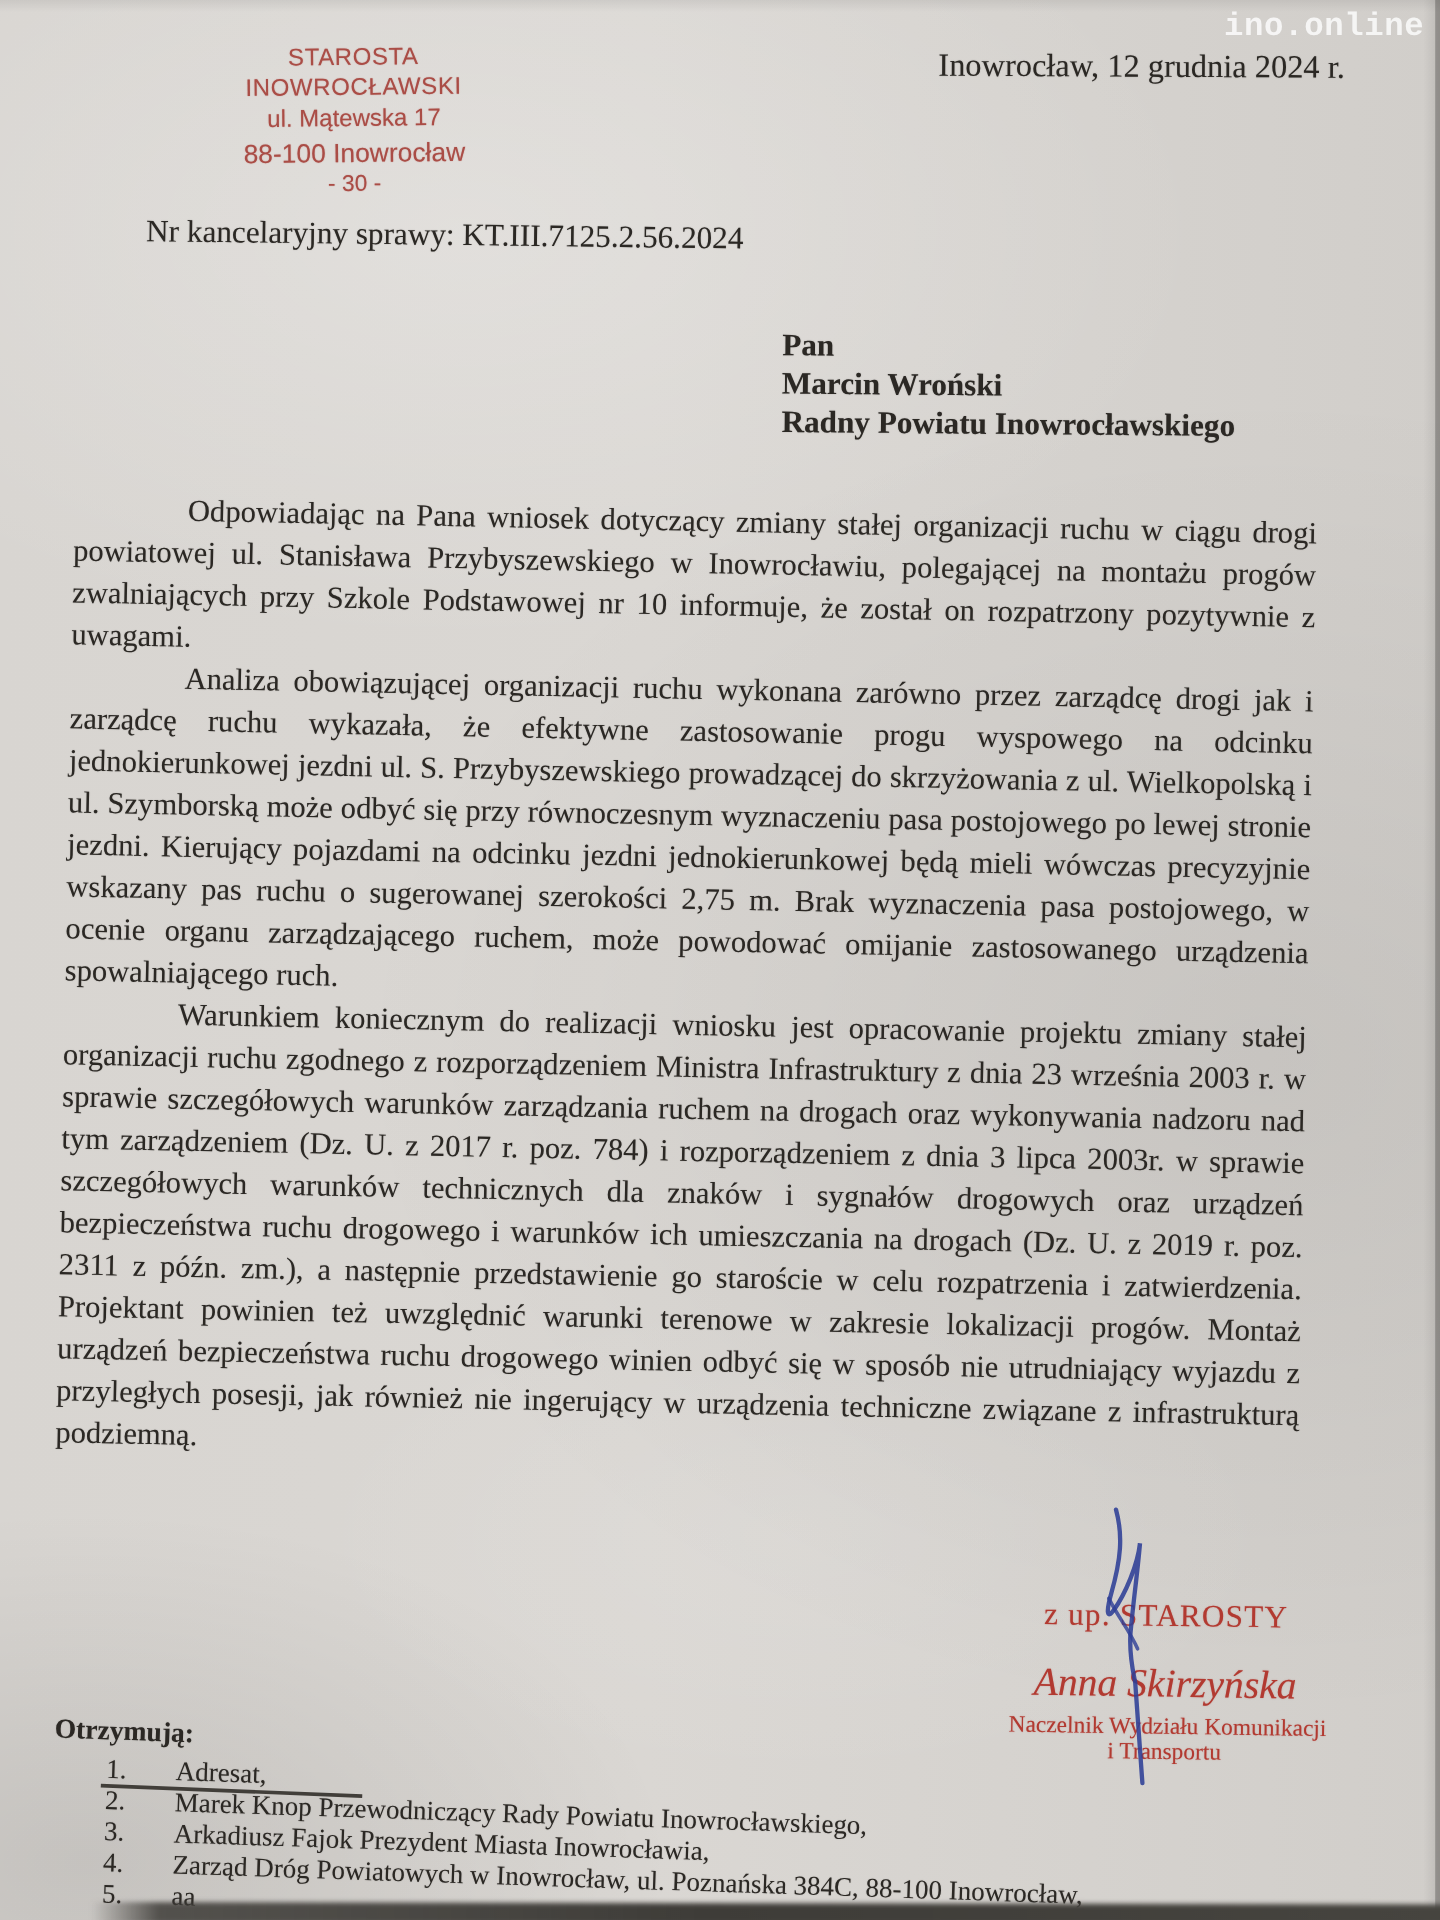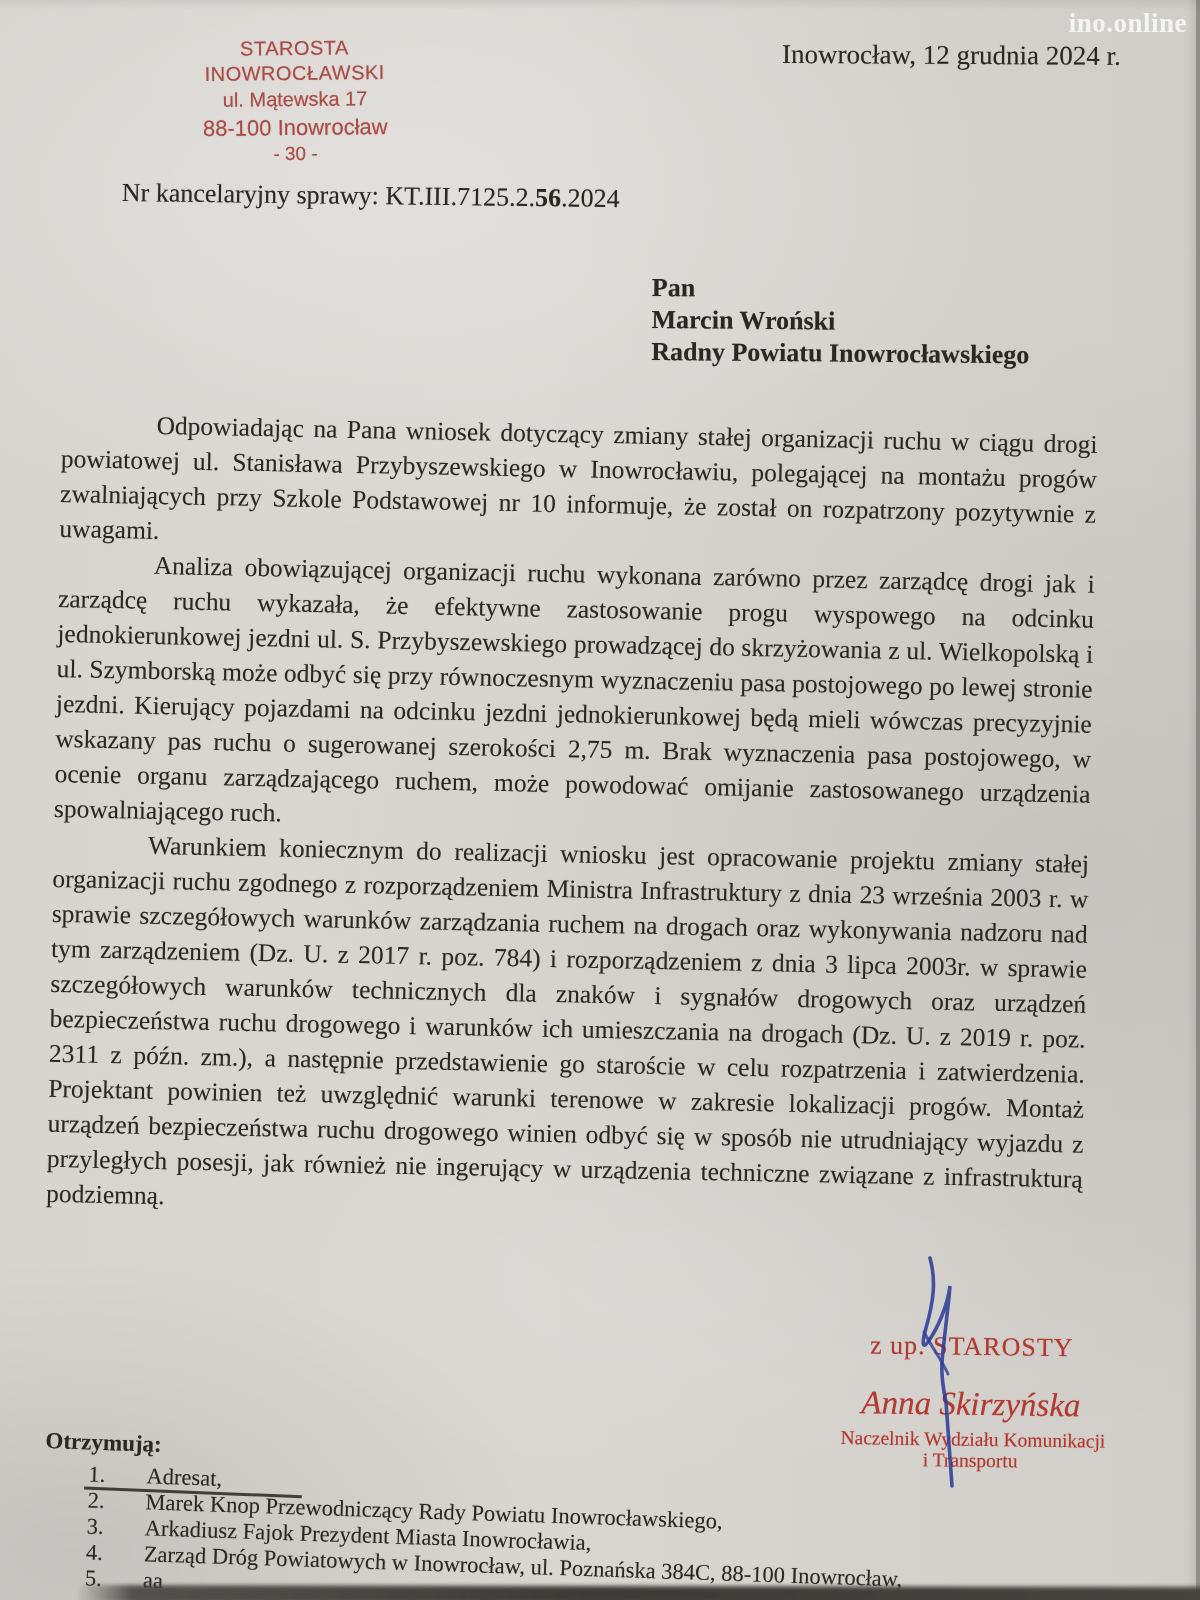--- a/index.html
+++ b/index.html
@@ -13,21 +13,21 @@
       linear-gradient(270deg, rgba(0,0,0,0.10) 0px, rgba(0,0,0,0) 14px),
       radial-gradient(900px 500px at 32% 12%, rgba(255,255,255,0.22), rgba(255,255,255,0) 70%),
       radial-gradient(1100px 800px at 88% 55%, rgba(0,0,0,0.06), rgba(0,0,0,0) 70%),
       radial-gradient(700px 420px at 6% 97%, rgba(0,0,0,0.09), rgba(0,0,0,0) 70%),
       radial-gradient(600px 300px at 55% 80%, rgba(255,255,255,0.10), rgba(255,255,255,0) 70%),
       linear-gradient(90deg, #d8d5d1 0%, #dad7d3 45%, #d1ceca 100%);
     color:#2b2824;
   }
   .watermark{
     position:absolute;top:8px;right:13px;
-    font-family:Liberation Serif, serif;
+    font-family:Liberation Mono, monospace;
     font-weight:bold;font-size:27px;letter-spacing:0.5px;
     color:rgba(252,252,252,0.85);
   }
   .stamp{
     position:absolute;left:165px;top:36px;width:260px;
     text-align:center;
     font-family:"Liberation Sans",sans-serif;
     color:#a8463f;
     transform:rotate(-0.6deg);
     text-shadow:0 0 1px rgba(168,70,63,0.55);
@@ -41,21 +41,21 @@
     position:absolute;left:782px;top:40px;width:360px;
     font-size:27px;transform:rotate(0.3deg);
     text-shadow:0 0 1px rgba(43,40,36,0.35);
   }
   .case-number{
     position:absolute;left:122px;top:178px;
     font-size:26px;transform:rotate(0.7deg);transform-origin:0 0;
     text-shadow:0 0 1px rgba(43,40,36,0.35);
     white-space:nowrap;
   }
-  .case-number .bold56{font-weight:bold;}
+  .case-number .bold56{font-weight:normal;}
   .addressee{
     position:absolute;left:652px;top:272px;
     font-size:26px;font-weight:bold;line-height:32px;
     transform:rotate(0.5deg);transform-origin:0 0;
     text-shadow:0 0 1px rgba(43,40,36,0.35);
   }
   .letter-body{
     position:absolute;left:62px;top:406px;width:1036px;
     font-size:25.5px;line-height:35px;text-align:justify;
     transform:rotate(1.15deg);transform-origin:0 0;

